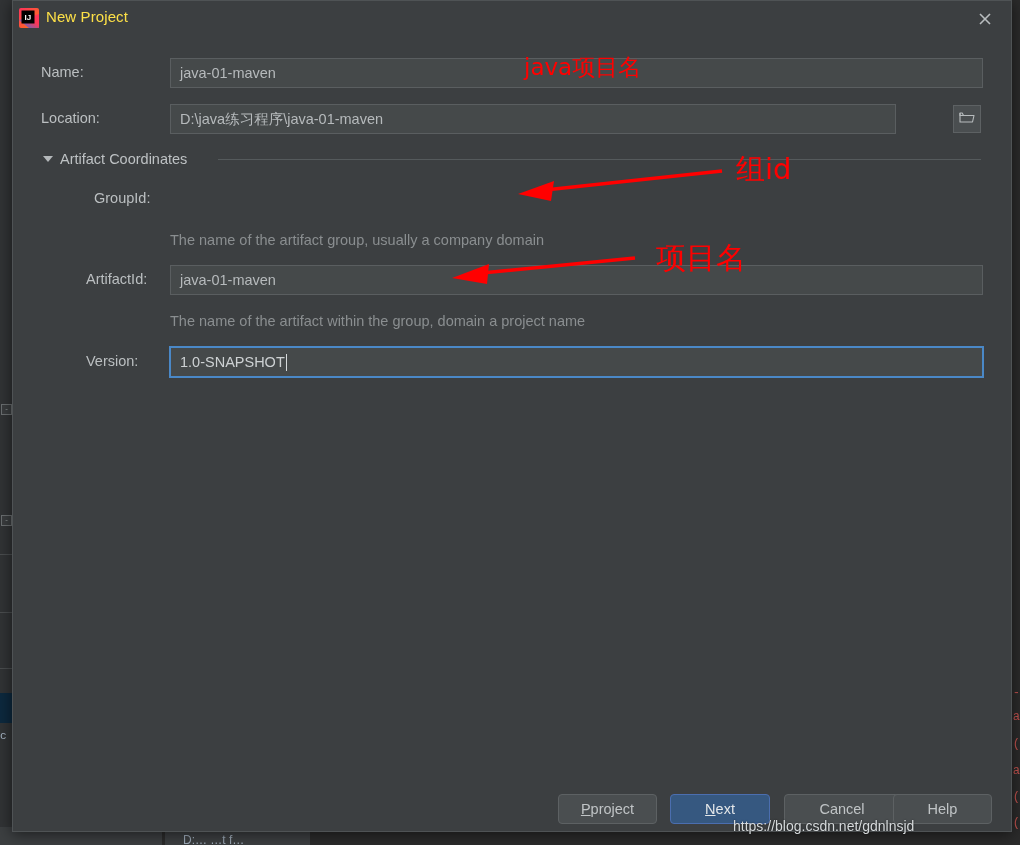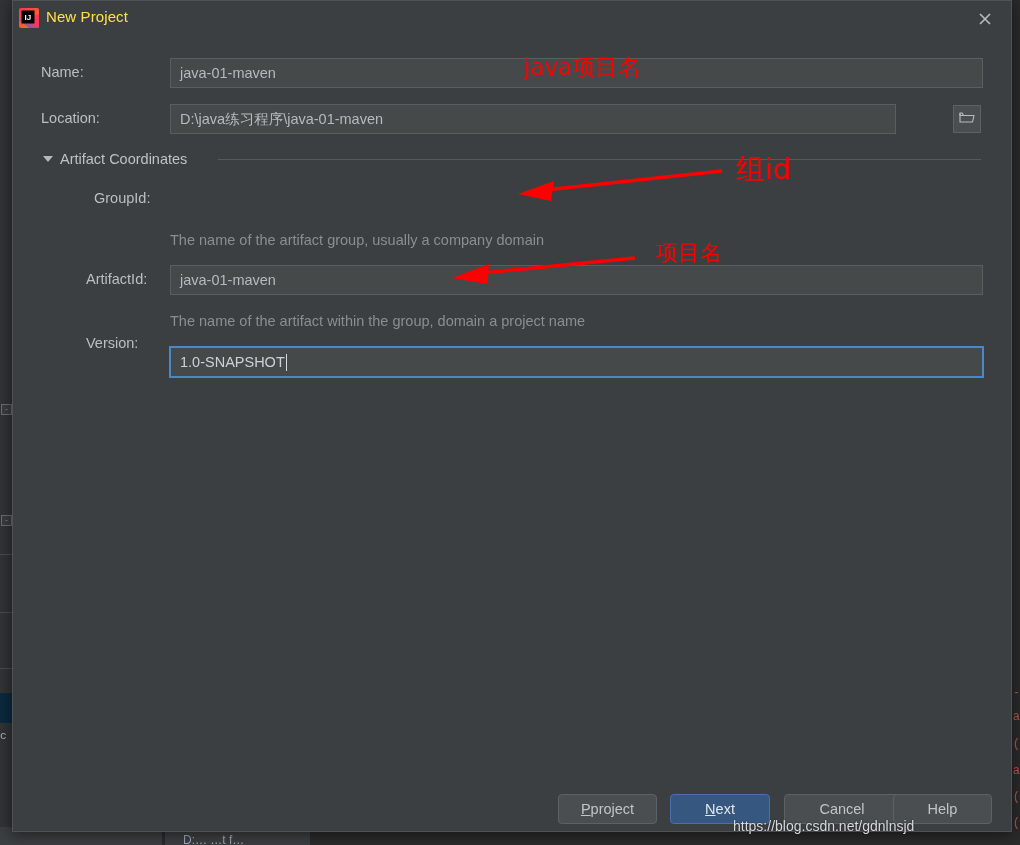--- a/index.html
+++ b/index.html
@@ -319,21 +319,21 @@
 
   <span class="form-label" style="left:73px; top:189px;margin-left:8px;">GroupId:</span>
   <span class="hint" style="left:157px; top:231px;">The name of the artifact group, usually a company domain</span>
 
   <span class="form-label" style="left:73px; top:270px;">ArtifactId:</span>
   <div class="field" style="left:157px; top:264px; width:813px; height:30px;">
     <span>java-01-maven</span>
   </div>
   <span class="hint" style="left:157px; top:312px;">The name of the artifact within the group, domain a project name</span>
 
-  <span class="form-label" style="left:73px; top:334px;">Version:</span>
+  <span class="form-label" style="left:73px; top:352px;">Version:</span>
   <div class="field focused" style="left:156px; top:345px; width:815px; height:32px;">
     <span>1.0-SNAPSHOT</span>
       <span class="caret"></span>
   </div>
 
   <div class="btn" style="left:545px; top:793px; width:99px;">
     <span class="mn">P</span>
       <span>project</span>
   </div>
   <div class="btn primary" style="left:657px; top:793px; width:100px;">
@@ -356,15 +356,15 @@
   </g>
 
   <g>
     <line x1="635" y1="258" x2="482" y2="273" stroke="#ff0000" stroke-width="3.5"></line>
     <polygon points="452,278 489,264 487,284" fill="#ff0000"></polygon>
   </g>
 </svg>
 
 <span class="annot" style="left:524px; top:52px; font-size:23px;">java项目名</span>
 <span class="annot" style="left:736px; top:150px; font-size:29px;">组id</span>
-<span class="annot" style="left:656px; top:238px; font-size:22px;">项目名</span>
+<span class="annot" style="left:656px; top:238px; font-size:30px;">项目名</span>
 
 <span class="watermark" style="left:733px; top:818px;">https://blog.csdn.net/gdnlnsjd</span>
 
 </body></html>

